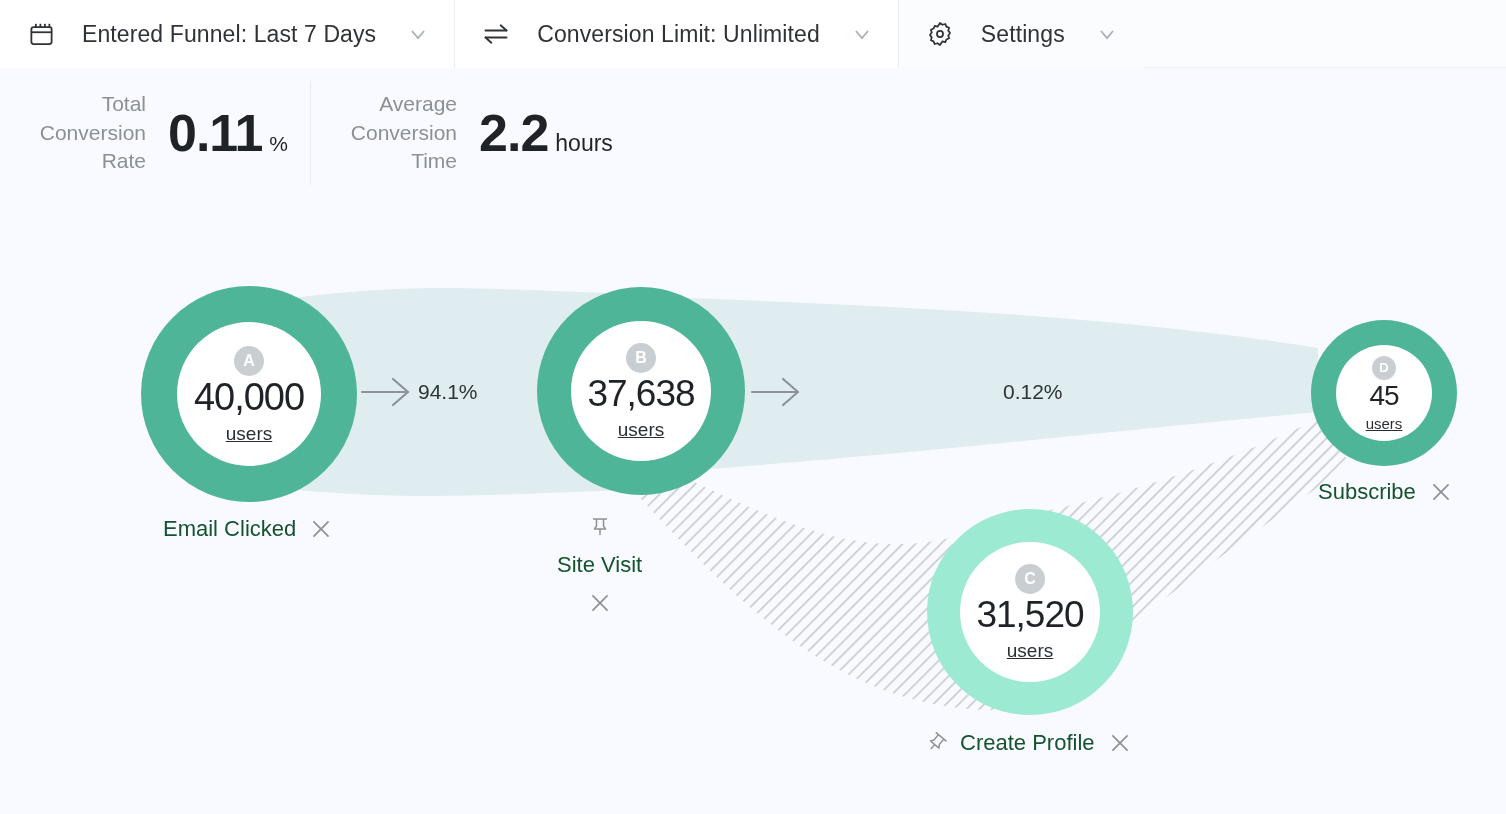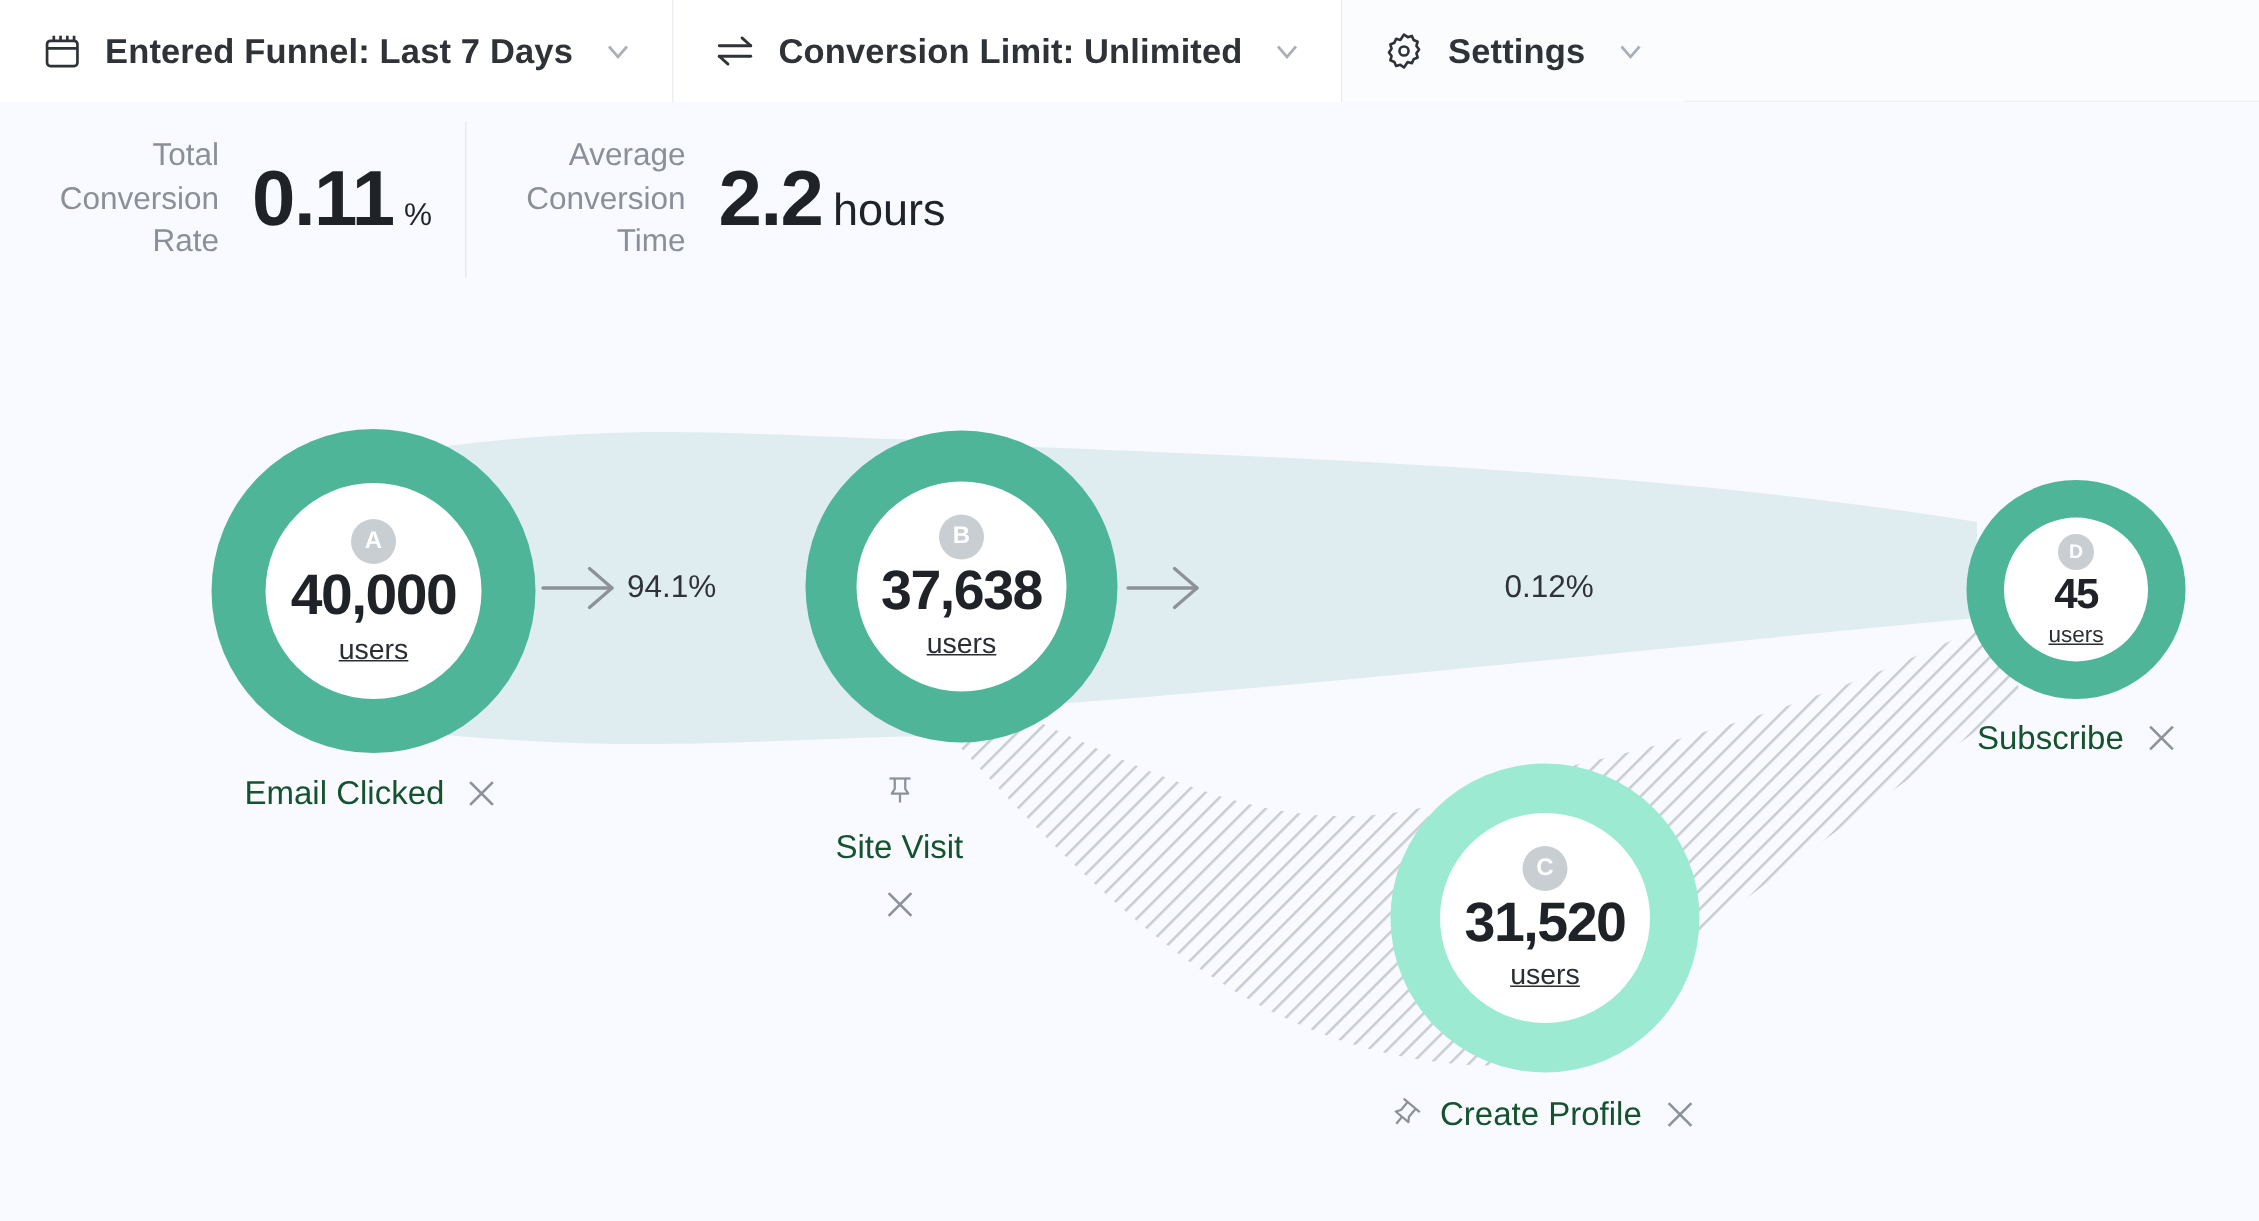--- a/index.html
+++ b/index.html
@@ -12,64 +12,63 @@
   #app { position: relative; width: 1506px; height: 814px; background: #f8faff; }
 
   
   .toolbar {
     position: absolute; left: 0; top: 0; width: 1506px; height: 68px;
     display: flex; align-items: stretch;
     background: #fbfcfe;
     border-bottom: 1px solid #eceff4;
   }
   .tb-item {
-    display: flex; align-items: center; gap: 14px;
+    display: flex; align-items: center; gap: 26px;
     padding: 0 24px 0 26px;
     background: #ffffff;
     border-right: 1px solid #e9ecf1;
     cursor: pointer;
     height: 68px;
-    font-weight: bold;
   }
   .tb-item.muted { background: #fbfcfe; border-right: none; }
   .tb-label {
     font-size: 23px; color: #2f3337; letter-spacing: .1px; white-space: nowrap;
   }
   .tb-icon { width: 30px; height: 30px; display: flex; align-items: center; justify-content: center; flex: 0 0 auto; }
   .caret { width: 24px; height: 24px; flex: 0 0 auto; margin-left: 4px; }
   .tb-spacer { flex: 1 1 auto; background: #fbfcfe; }
 
   
   .kpis { position: absolute; left: 0; top: 68px; width: 1328px; height: 130px; display: flex; align-items: center; }
   .kpi { display: flex; align-items: center; height: 104px; padding-left: 26px; }
   .kpi + .kpi { border-left: 1px solid #e6e9ef; margin-left: 22px; padding-left: 26px; }
   .kpi-caption {
     font-size: 21px; color: #8b9097; line-height: 1.38; text-align: right; width: 120px;
     font-weight: 400;
   }
   .kpi-val { display: flex; align-items: baseline; margin-left: 22px; }
   .kpi-num { font-size: 52px; font-weight: 700; color: #1f2327; letter-spacing: -1px; }
   .kpi-unit { font-size: 21px; color: #1f2327; margin-left: 7px; font-weight: 400; }
-  .kpi-unit.big { font-size: 30px; text-align: center; }
+  .kpi-unit.big { font-size: 23px; text-align: center; }
 
   
   .canvas { position: absolute; left: 0; top: 198px; width: 1506px; height: 616px; }
   .flow-svg { position: absolute; left: 0; top: 0; width: 1506px; height: 616px; }
 
   .node { position: absolute; border-radius: 50%; display: flex; align-items: center; justify-content: center; }
   .node-inner {
     border-radius: 50%; background: #ffffff;
     display: flex; flex-direction: column; align-items: center; justify-content: center;
   }
   .node-badge {
     border-radius: 50%; background: #c9ced3; color: #ffffff;
     display: flex; align-items: center; justify-content: center;
     font-weight: 700;
   }
-  .node-num { font-weight: 700; color: #1f2327; letter-spacing: -1px; line-height: 1; }
+  .node-num { font-weight: 400; color: #1f2327; letter-spacing: -1px; line-height: 1; }
   .node-users { color: #2b2f33; line-height: 1; text-decoration: underline; }
 
   .node-label {
     position: absolute; display: flex; align-items: center; gap: 12px;
     font-size: 22px; color: #14532d; white-space: nowrap;
   }
   .x-btn { width: 26px; height: 26px; cursor: pointer; flex: 0 0 auto; }
   .pin-btn { width: 24px; height: 26px; cursor: pointer; flex: 0 0 auto; }
 
   .conv {

